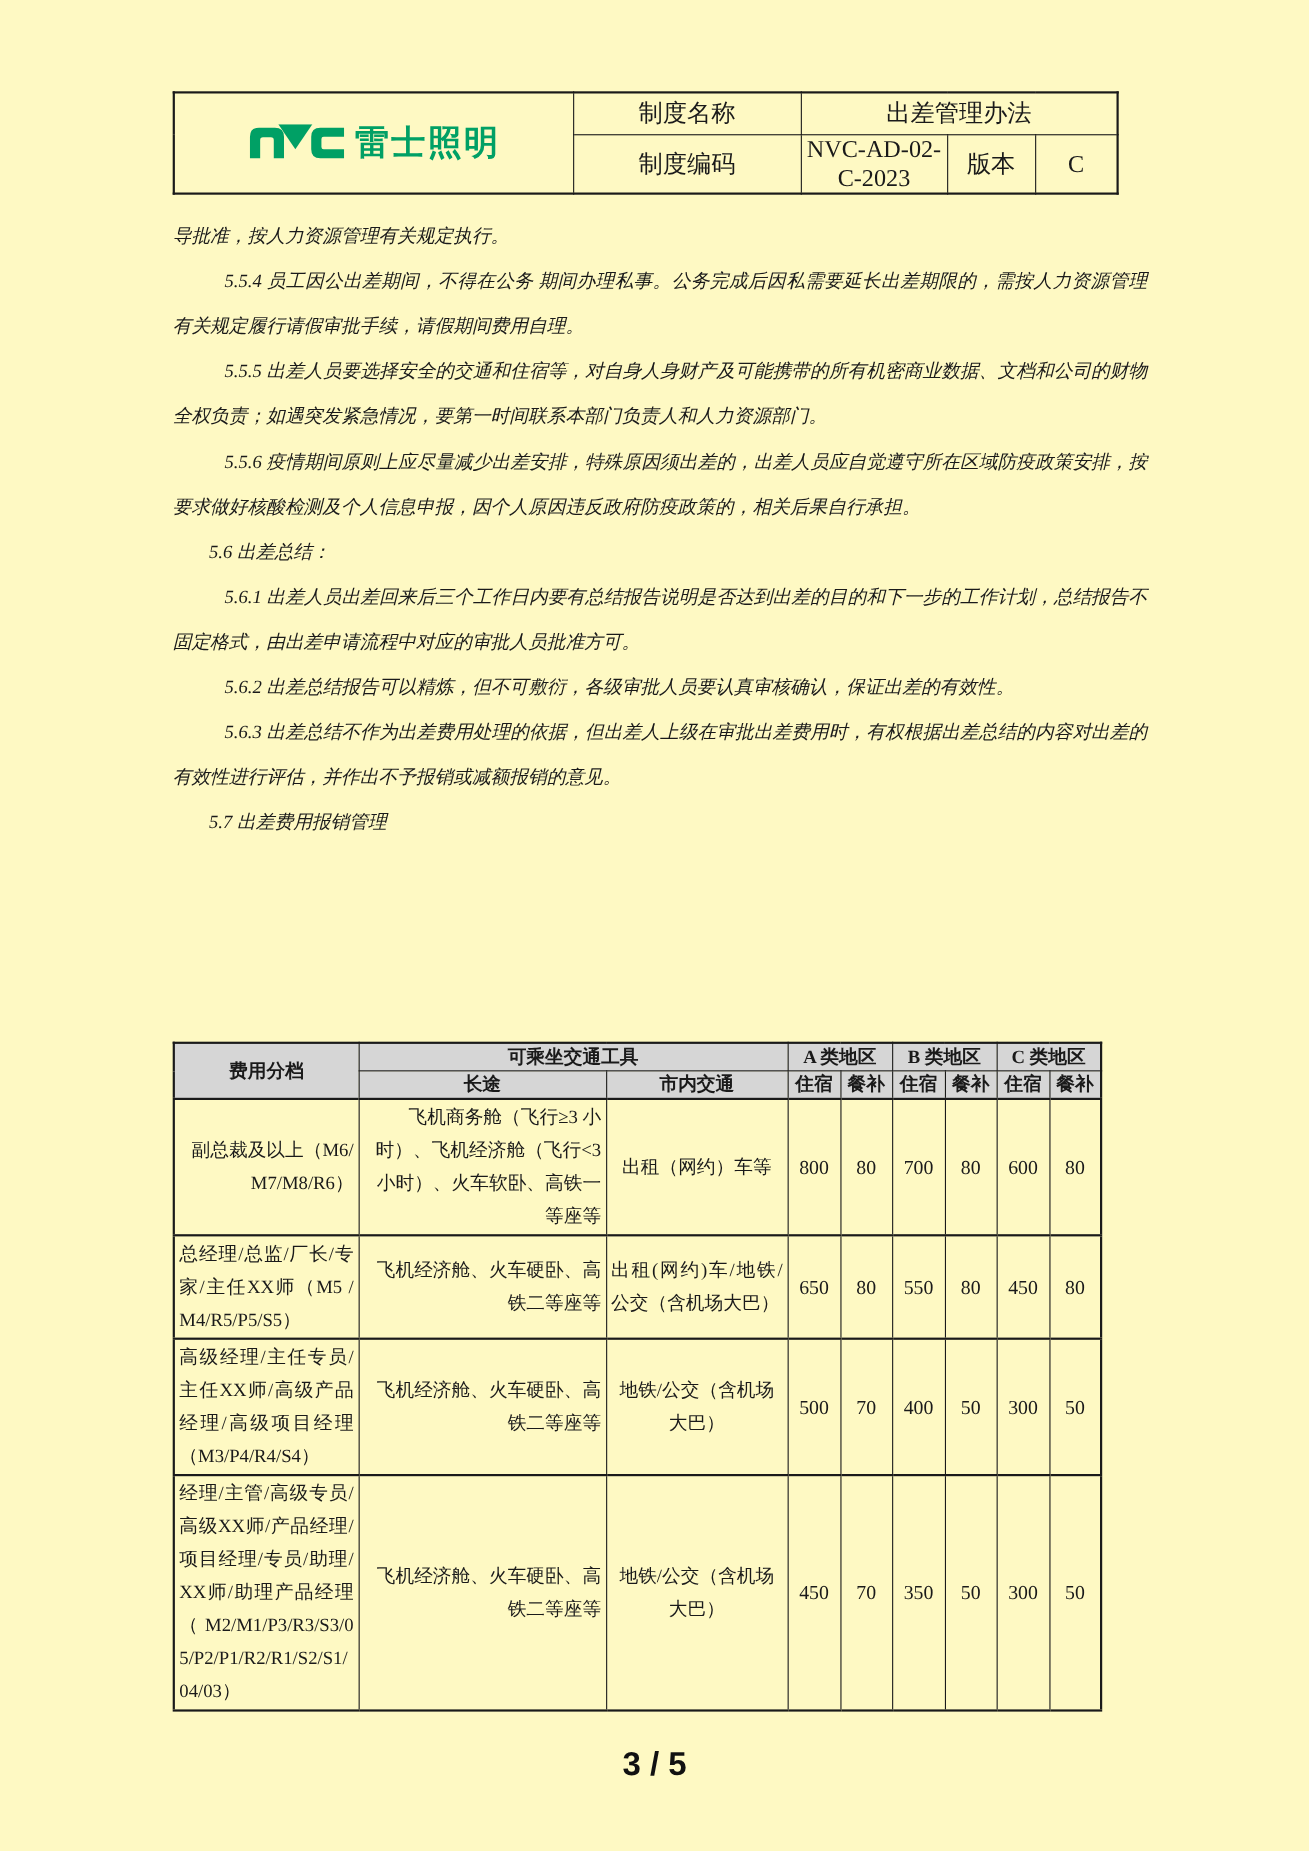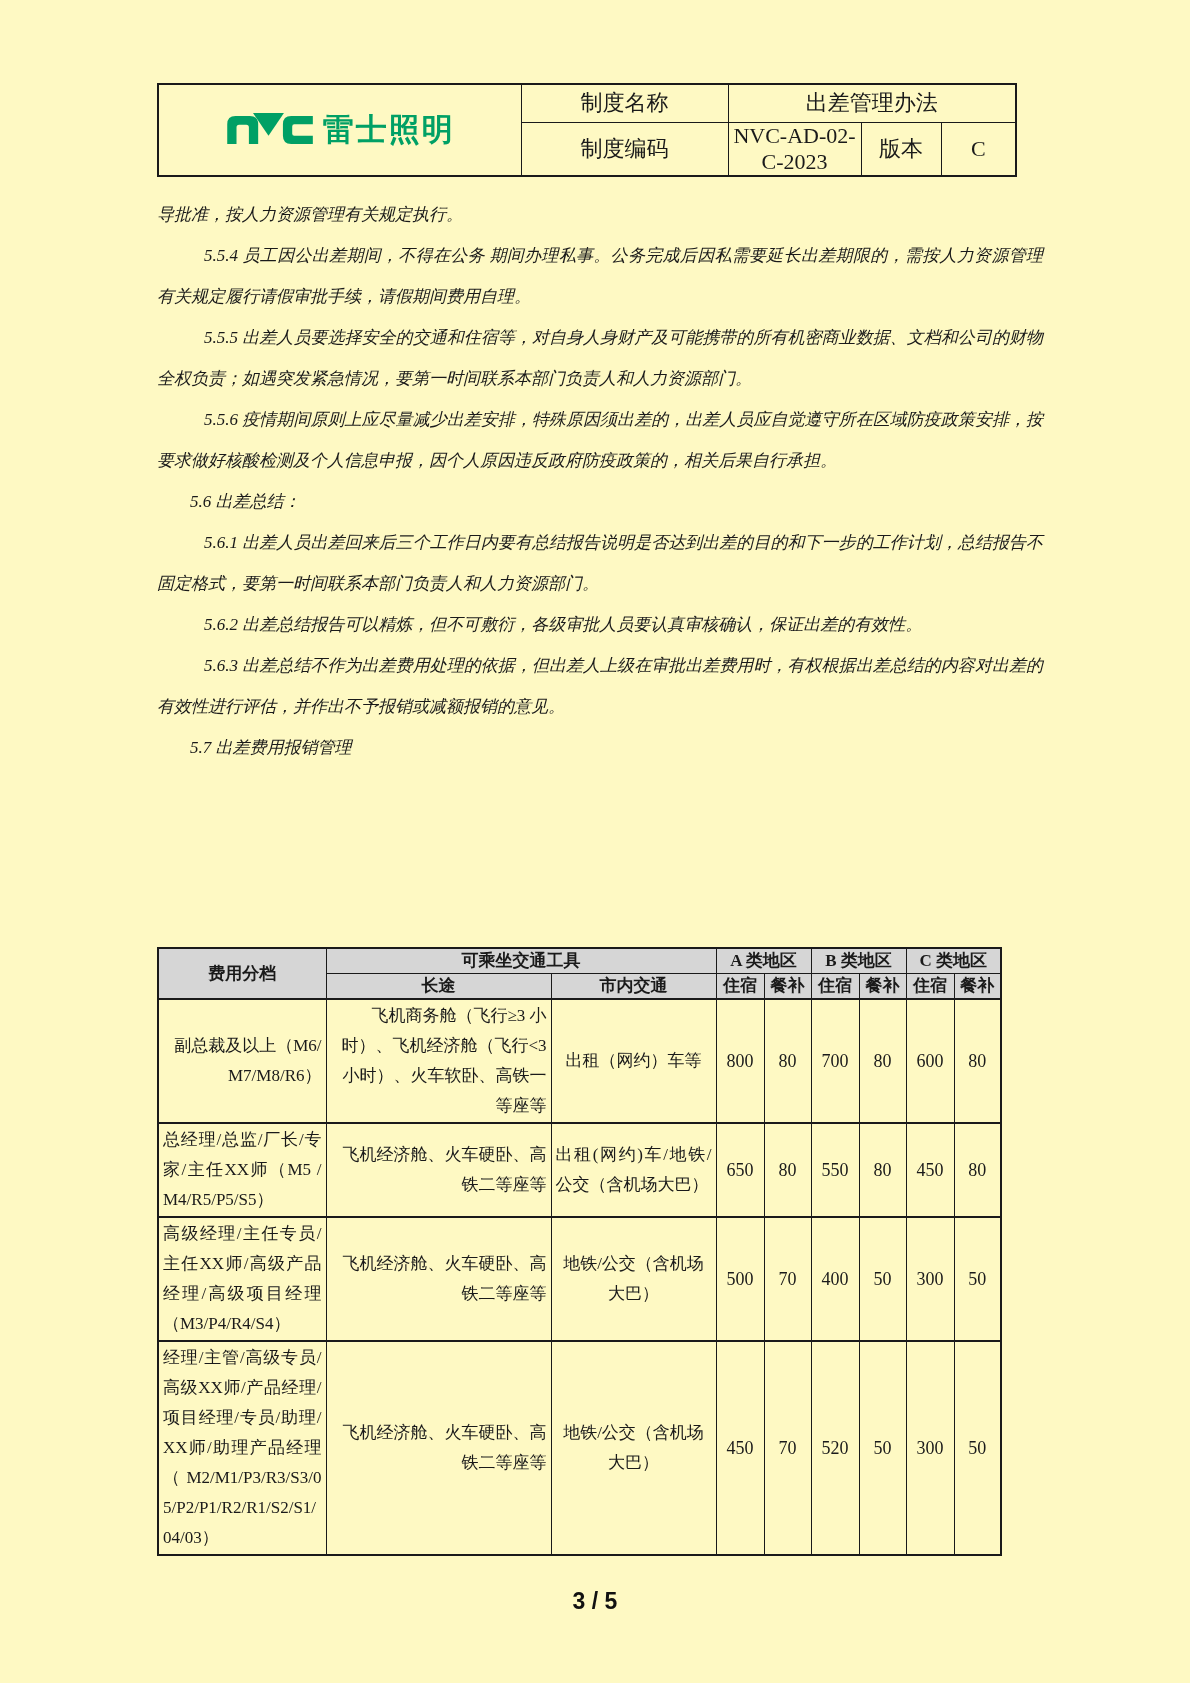--- a/index.html
+++ b/index.html
@@ -75,21 +75,21 @@
   tr.fr1 { height:94px; }
   tr.fr2 { height:91px; }
   tr.fr3 { height:119px; }
   tr.fr4 { height:212px; }
 
   
   .footer {
     position:absolute; left:0; top:1588px; width:100%;
     text-align:center;
     font-family:"Liberation Sans","DejaVu Sans",sans-serif;
-    font-weight:bold; font-size:23px; color:#111;
+    font-weight:bold; font-size:30px; color:#111;
   }
 </style>
 </head>
 <body>
 
 <div class="page">
 
   <table class="header-table">
     <colgroup>
       <col style="width:363px">
@@ -123,21 +123,21 @@
     </tr>
   </tbody>
     </table>
 
   <div class="body-text">
     <p class="ind0">导批准，按人力资源管理有关规定执行。</p>
     <p class="ind2">5.5.4 员工因公出差期间，不得在公务 期间办理私事。公务完成后因私需要延长出差期限的，需按人力资源管理有关规定履行请假审批手续，请假期间费用自理。</p>
     <p class="ind2">5.5.5 出差人员要选择安全的交通和住宿等，对自身人身财产及可能携带的所有机密商业数据、文档和公司的财物全权负责；如遇突发紧急情况，要第一时间联系本部门负责人和人力资源部门。</p>
     <p class="ind2">5.5.6 疫情期间原则上应尽量减少出差安排，特殊原因须出差的，出差人员应自觉遵守所在区域防疫政策安排，按要求做好核酸检测及个人信息申报，因个人原因违反政府防疫政策的，相关后果自行承担。</p>
     <p class="ind15">5.6 出差总结：</p>
-    <p class="ind2">5.6.1 出差人员出差回来后三个工作日内要有总结报告说明是否达到出差的目的和下一步的工作计划，总结报告不固定格式，要第一时间联系本部门负责人和人力资源部门。</p>
+    <p class="ind2">5.6.1 出差人员出差回来后三个工作日内要有总结报告说明是否达到出差的目的和下一步的工作计划，总结报告不固定格式，由出差申请流程中对应的审批人员批准方可。</p>
     <p class="ind2">5.6.2 出差总结报告可以精炼，但不可敷衍，各级审批人员要认真审核确认，保证出差的有效性。</p>
     <p class="ind2">5.6.3 出差总结不作为出差费用处理的依据，但出差人上级在审批出差费用时，有权根据出差总结的内容对出差的有效性进行评估，并作出不予报销或减额报销的意见。</p>
     <p class="ind15">5.7 出差费用报销管理</p>
   </div>
 
   <table class="fee-table">
     <colgroup>
       <col style="width:168px">
         <col style="width:225px">
         <col style="width:165px">
@@ -200,21 +200,21 @@
         <td class="c-num">50</td>
         <td class="c-num">300</td>
         <td class="c-num">50</td>
       </tr>
       <tr class="fr4">
         <td class="c-grade">经理/主管/高级专员/高级XX师/产品经理/项目经理/专员/助理/XX师/助理产品经理（M2/M1/P3/R3/S3/05/P2/P1/R2/R1/S2/S1/04/03）</td>
         <td class="c-long">飞机经济舱、火车硬卧、高铁二等座等</td>
         <td class="c-city">地铁/公交（含机场大巴）</td>
         <td class="c-num">450</td>
         <td class="c-num">70</td>
-        <td class="c-num">520</td>
+        <td class="c-num">350</td>
         <td class="c-num">50</td>
         <td class="c-num">300</td>
         <td class="c-num">50</td>
       </tr>
     </tbody>
   </table>
 
   <div class="footer">3 / 5</div>
 
 </div>

